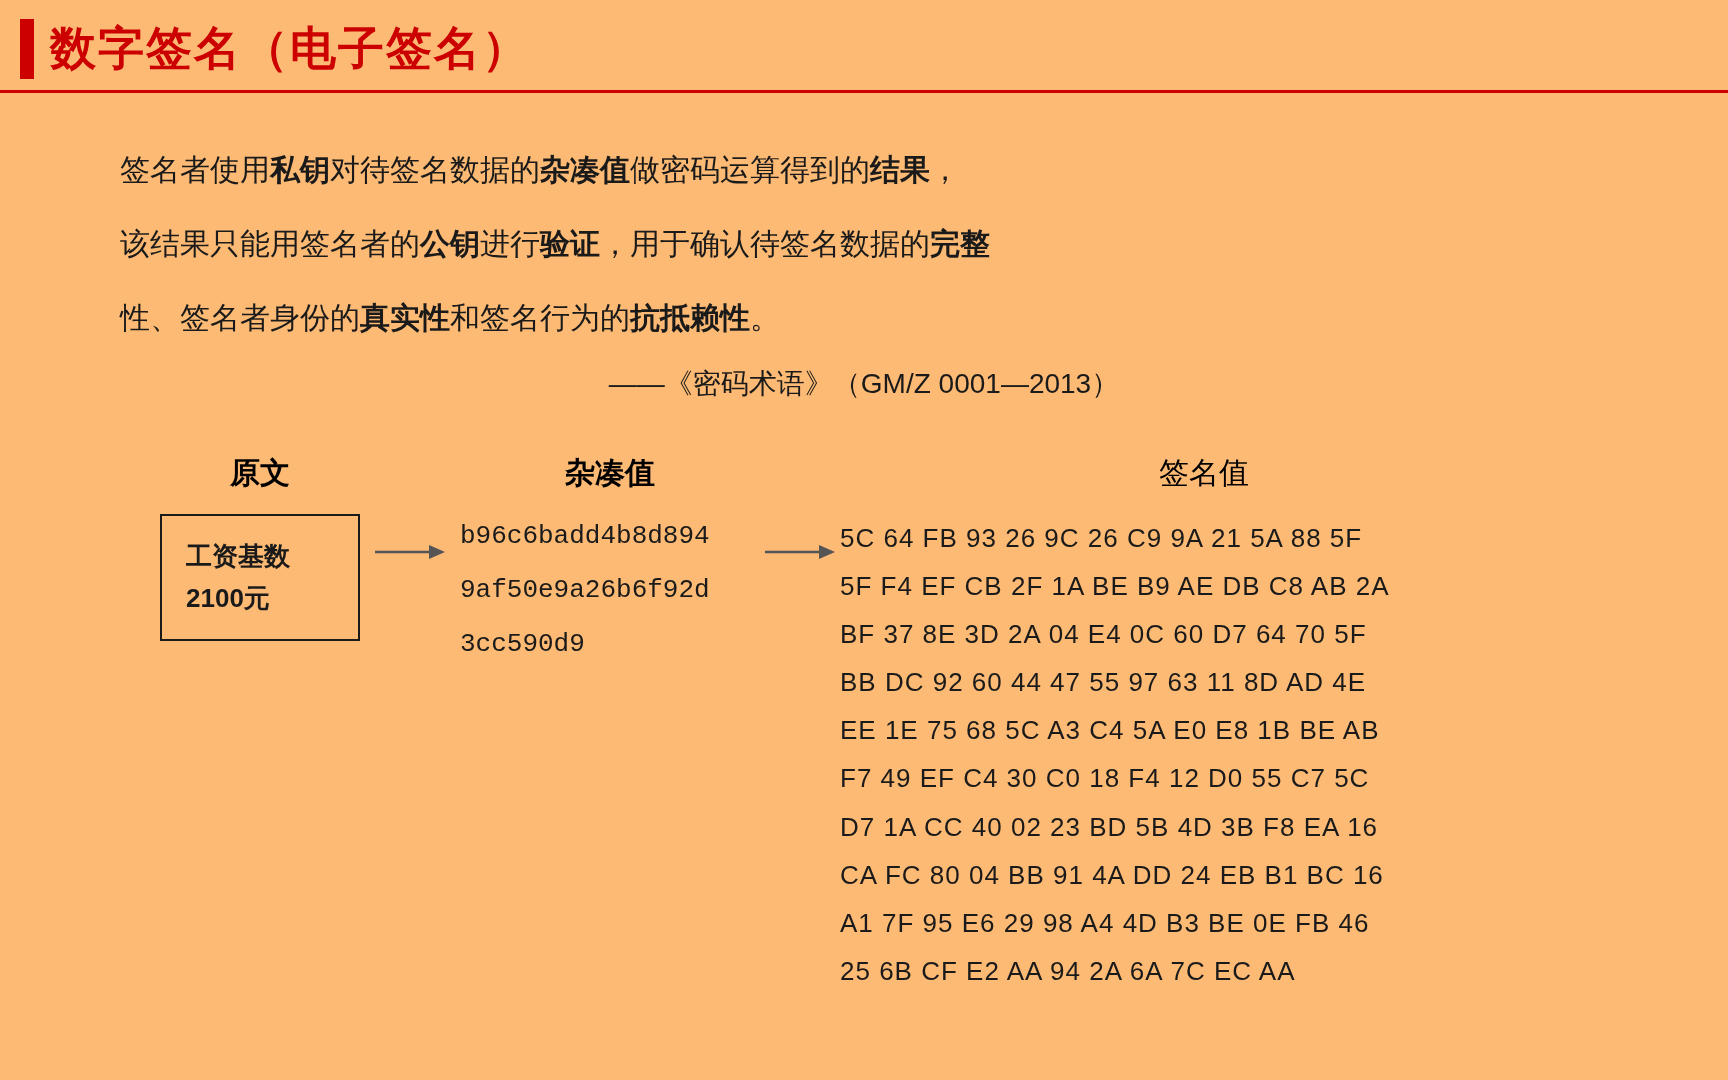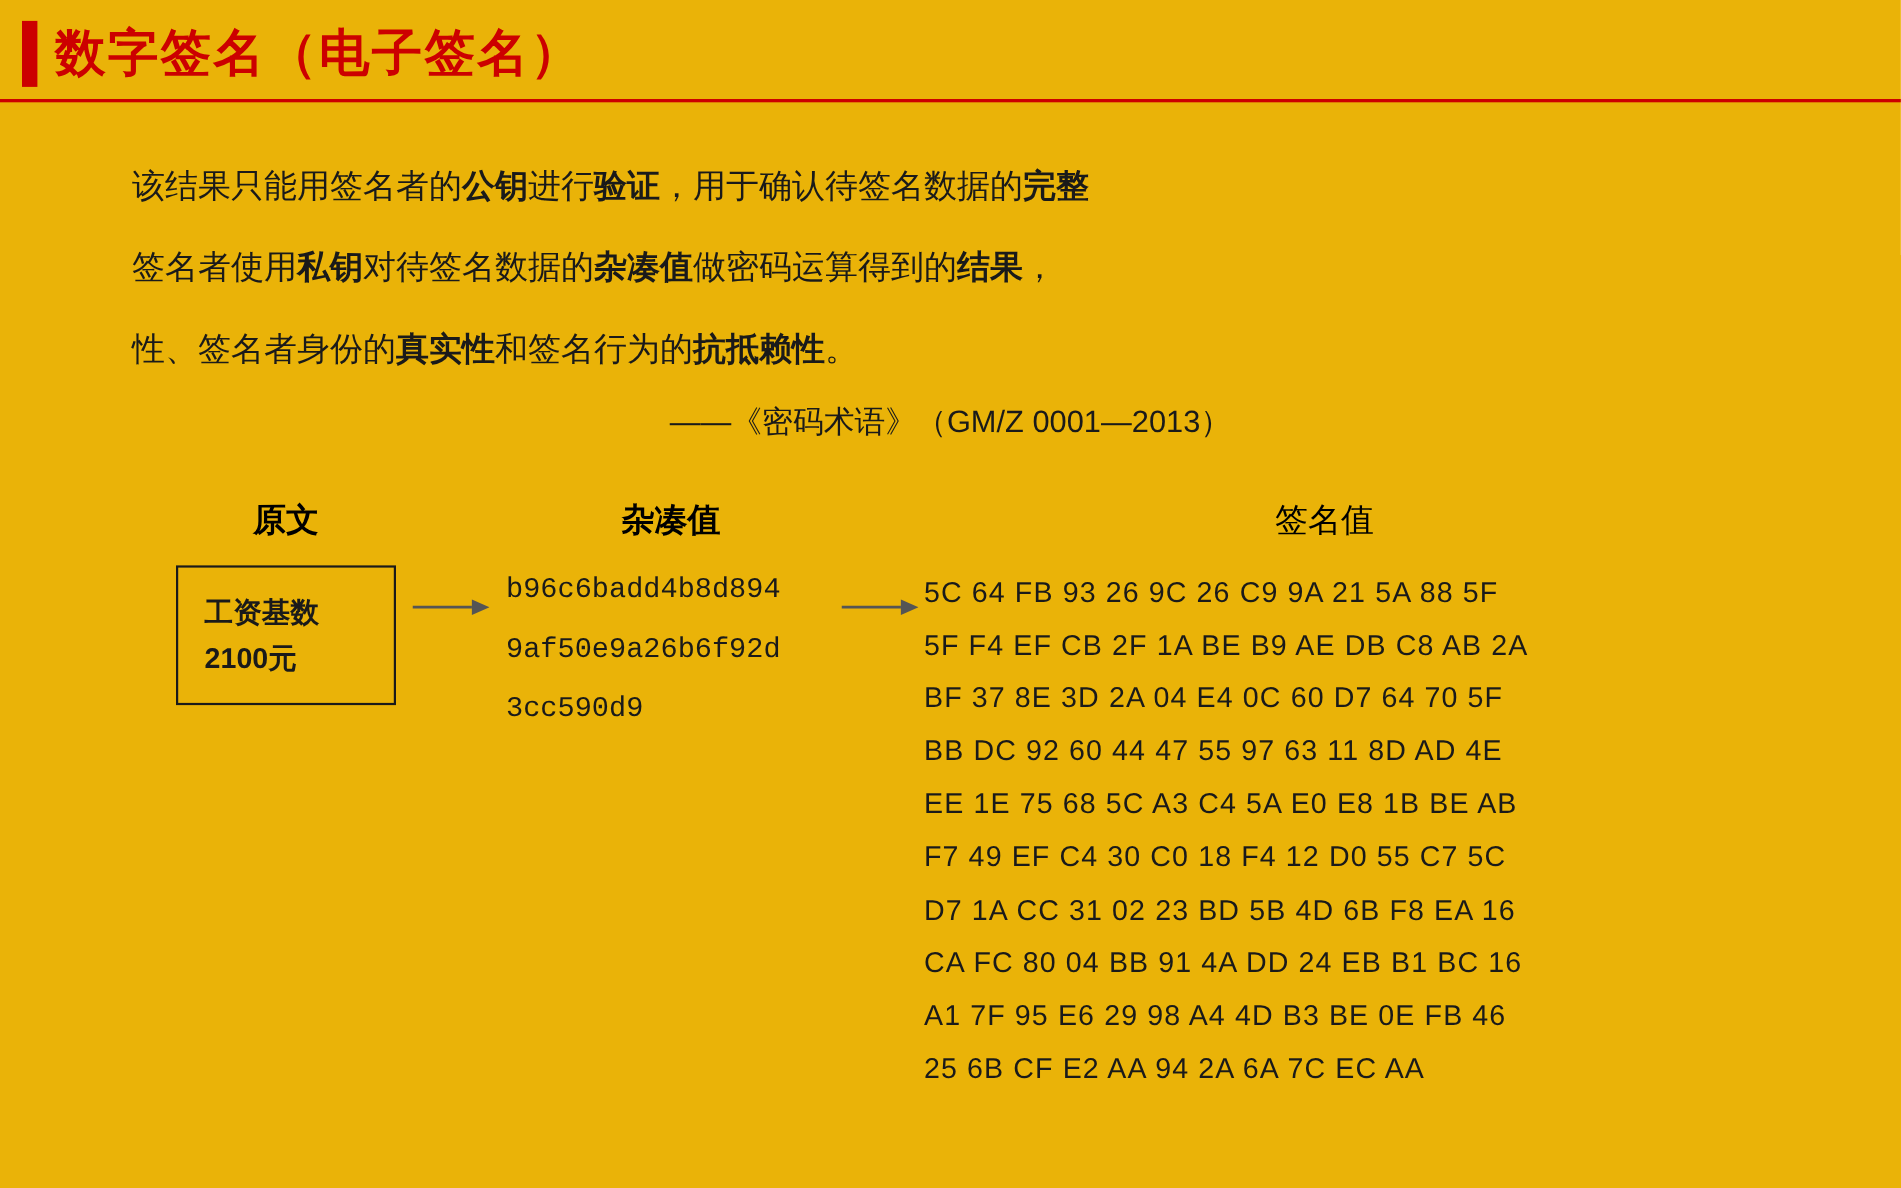--- a/index.html
+++ b/index.html
@@ -12,21 +12,21 @@
       width: 1728px;
       height: 1080px;
       background: #ffffff;
       font-family: "Microsoft YaHei", "SimHei", "PingFang SC", sans-serif;
       overflow: hidden;
     }
 
     .page-container {
       width: 1728px;
       height: 1080px;
-      background: #eab308;
+      background: #fdba74;
       position: relative;
     }
 
     
     .header {
       display: flex;
       align-items: center;
       padding: 18px 30px 10px 20px;
       border-bottom: 3px solid #cc0000;
       position: relative;
@@ -196,24 +196,24 @@
 <div class="page-container">
 
   <div class="header">
     <div class="header-accent"></div>
     <h1 class="header-title">数字签名（电子签名）</h1>
   </div>
 
   <div class="main-content">
 
     <div class="description-text">
+      <span>签名者使用</span><span class="bold">私钥</span><span>对待签名数据的</span><span class="bold">杂凑值</span><span>做密码运算得到的</span><span class="bold">结果</span><span>，</span>
+    </div>
+    <div class="description-text">
       <span>该结果只能用签名者的</span><span class="bold">公钥</span><span>进行</span><span class="bold">验证</span><span>，用于确认待签名数据的</span><span class="bold">完整</span>
-    </div>
-    <div class="description-text">
-      <span>签名者使用</span><span class="bold">私钥</span><span>对待签名数据的</span><span class="bold">杂凑值</span><span>做密码运算得到的</span><span class="bold">结果</span><span>，</span>
     </div>
     <div class="description-text">
       <span>性</span><span>、签名者身份的</span><span class="bold">真实性</span><span>和签名行为的</span><span class="bold">抗抵赖性</span><span>。</span>
     </div>
 
     <div class="citation">——《密码术语》（GM/Z 0001—2013）</div>
 
     <div>
 
       <div class="diagram-headers">
@@ -254,21 +254,21 @@
         </div>
 
         <div class="content-sign">
           <div class="sign-hex" id="sign-hex-container">
               <div>5C  64  FB  93  26  9C  26  C9  9A  21  5A  88  5F</div>
               <div>5F  F4  EF  CB  2F  1A  BE  B9  AE  DB  C8  AB  2A</div>
               <div>BF  37  8E  3D  2A  04  E4  0C  60  D7  64  70  5F</div>
               <div>BB  DC  92  60  44  47  55  97  63  11  8D  AD  4E</div>
               <div>EE  1E  75  68  5C  A3  C4  5A  E0  E8  1B  BE  AB</div>
               <div>F7  49  EF  C4  30  C0  18  F4  12  D0  55  C7  5C</div>
-              <div>D7  1A  CC  31  02  23  BD  5B  4D  6B  F8  EA  16</div>
+              <div>D7  1A  CC  40  02  23  BD  5B  4D  3B  F8  EA  16</div>
               <div>CA  FC  80  04  BB  91  4A  DD  24  EB  B1  BC  16</div>
               <div>A1  7F  95  E6  29  98  A4  4D  B3  BE  0E  FB  46</div>
               <div>25  6B  CF  E2  AA  94  2A  6A  7C  EC  AA</div>
             </div>
         </div>
       </div>
     </div>
   </div>
 </div>
 

